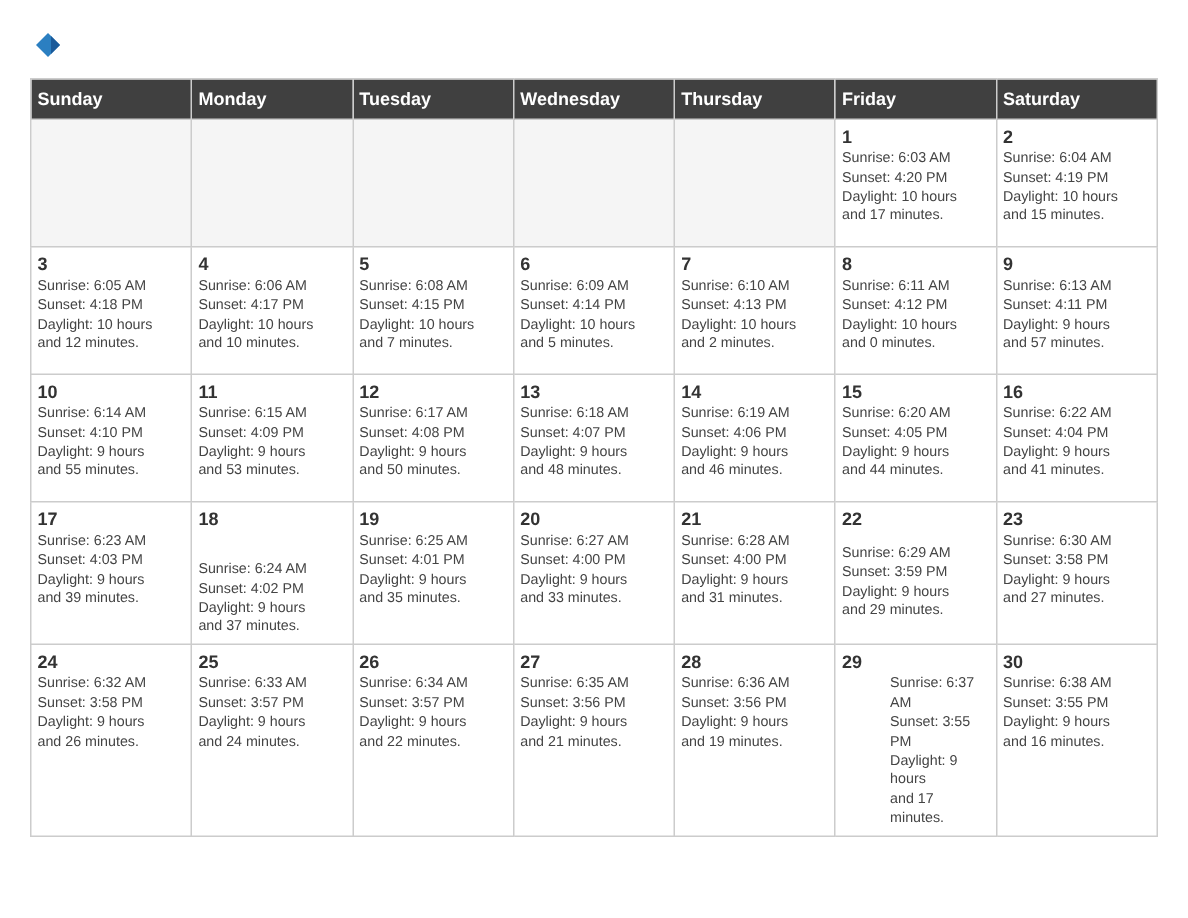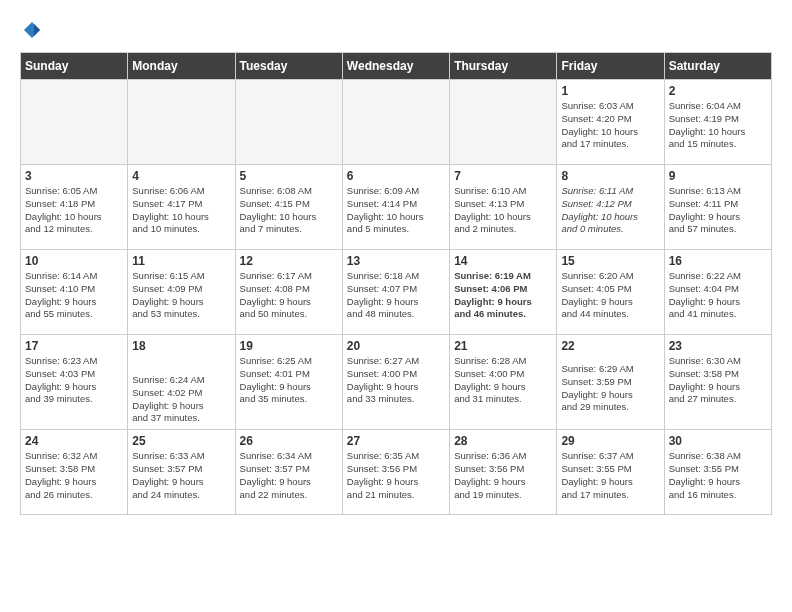--- a/index.html
+++ b/index.html
@@ -155,21 +155,21 @@
         </td>
         <td>
           <span class="day-num">7</span>
           <div class="day-info" style="white-space: pre-line;">Sunrise: 6:10 AM
 Sunset: 4:13 PM
 Daylight: 10 hours
 and 2 minutes.</div>
         </td>
         <td>
           <span class="day-num">8</span>
-          <div class="day-info" style="white-space: pre-line; font-style: italic;">Sunrise: 6:11 AM
+          <div class="day-info" style="white-space: pre-line;">Sunrise: 6:11 AM
 Sunset: 4:12 PM
 Daylight: 10 hours
 and 0 minutes.</div>
         </td>
         <td>
           <span class="day-num">9</span>
           <div class="day-info" style="white-space: pre-line;">Sunrise: 6:13 AM
 Sunset: 4:11 PM
 Daylight: 9 hours
 and 57 minutes.</div>
@@ -199,21 +199,21 @@
         </td>
         <td>
           <span class="day-num">13</span>
           <div class="day-info" style="white-space: pre-line;">Sunrise: 6:18 AM
 Sunset: 4:07 PM
 Daylight: 9 hours
 and 48 minutes.</div>
         </td>
         <td>
           <span class="day-num">14</span>
-          <div class="day-info" style="white-space: pre-line; font-weight: bold;">Sunrise: 6:19 AM
+          <div class="day-info" style="white-space: pre-line;">Sunrise: 6:19 AM
 Sunset: 4:06 PM
 Daylight: 9 hours
 and 46 minutes.</div>
         </td>
         <td>
           <span class="day-num">15</span>
           <div class="day-info" style="white-space: pre-line;">Sunrise: 6:20 AM
 Sunset: 4:05 PM
 Daylight: 9 hours
 and 44 minutes.</div>
@@ -308,21 +308,21 @@
         </td>
         <td>
           <span class="day-num">28</span>
           <div class="day-info" style="white-space: pre-line;">Sunrise: 6:36 AM
 Sunset: 3:56 PM
 Daylight: 9 hours
 and 19 minutes.</div>
         </td>
         <td>
           <span class="day-num">29</span>
-          <div class="day-info" style="white-space: pre-line;">Sunrise: 6:37 AM
+          <div class="day-info" style="white-space: pre-line; margin-left: 32px;">Sunrise: 6:37 AM
 Sunset: 3:55 PM
 Daylight: 9 hours
 and 17 minutes.</div>
         </td>
         <td>
           <span class="day-num">30</span>
           <div class="day-info" style="white-space: pre-line;">Sunrise: 6:38 AM
 Sunset: 3:55 PM
 Daylight: 9 hours
 and 16 minutes.</div>

